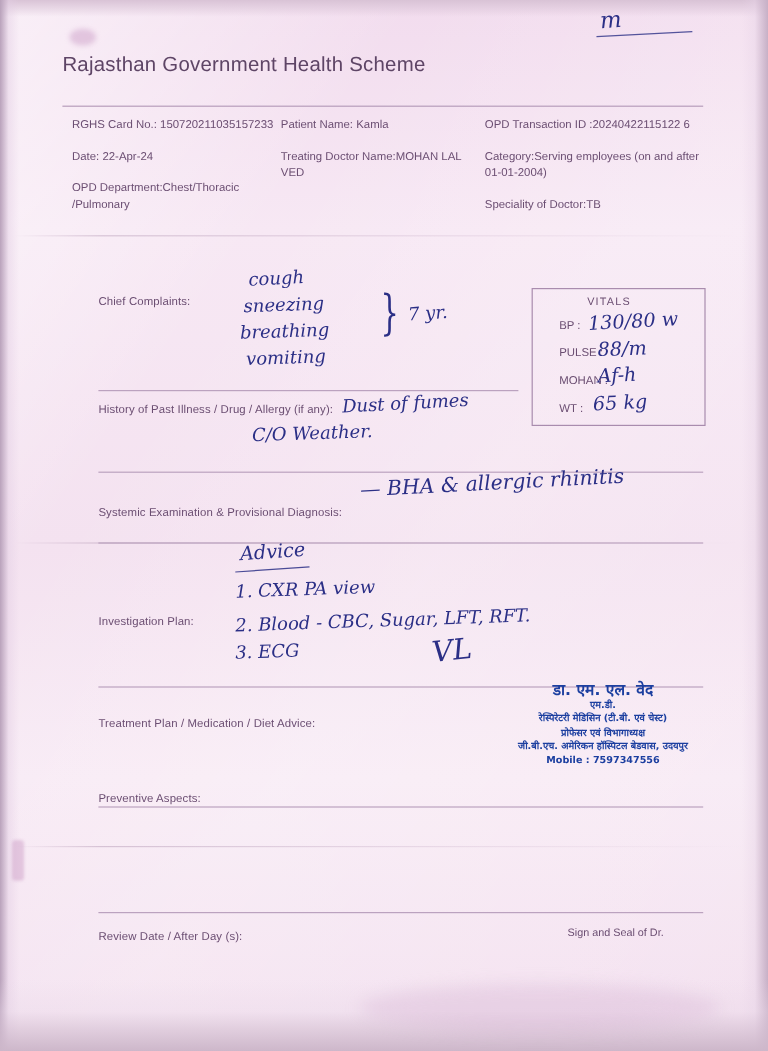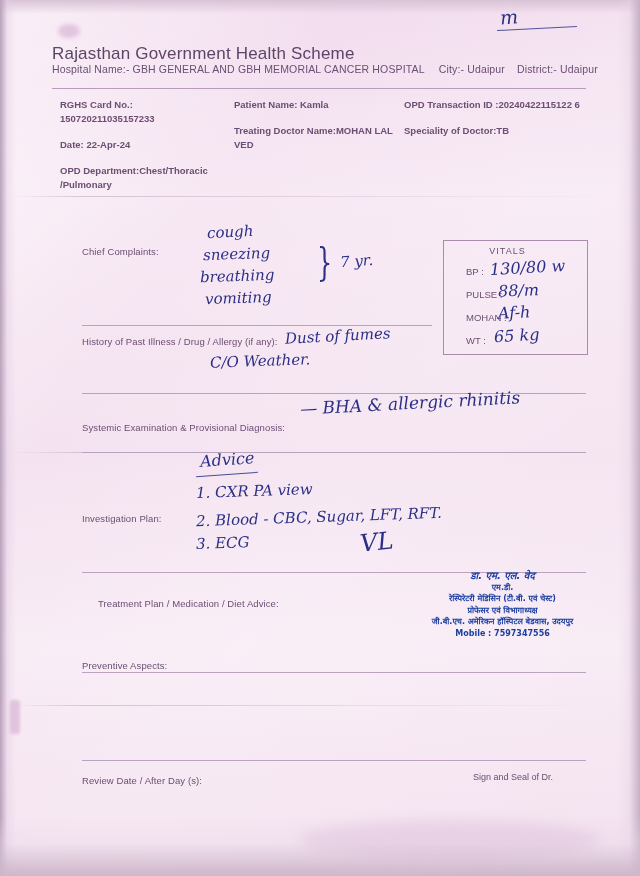--- a/index.html
+++ b/index.html
@@ -86,21 +86,21 @@
   .meta {
     position: absolute;
     left: 52px; top: 98px; width: 540px;
     font-size: 9.5px;
     line-height: 14px;
     color: #6b4e72;
   }
   .meta .col1 { position: absolute; left: 8px; top: 0; width: 170px; }
   .meta .col2 { position: absolute; left: 182px; top: 0; width: 170px; }
   .meta .col3 { position: absolute; left: 352px; top: 0; width: 190px; }
-  .meta p { margin: 0 0 12px 0; font-weight: bold; }
+  .meta p { margin: 0 0 12px 0; }
 
   .field-label {
     position: absolute;
     font-size: 9.5px;
     color: #6b4e72;
     letter-spacing: 0.1px;
   }
   .rule {
     position: absolute;
     border-top: 1px solid #bba2bf;
@@ -152,21 +152,21 @@
     position: absolute;
     left: 410px; top: 570px;
     width: 185px;
     text-align: center;
     color: #1c3fa0;
     font-size: 8.5px;
     line-height: 11.5px;
     font-family: "DejaVu Sans", sans-serif;
     font-weight: bold;
   }
-  .stamp .l1 { font-size: 10px; font-style: italic; }
+  .stamp .l1 { font-size: 13px; }
   .stamp .l2 { font-size: 8px; }
 
   .sign-seal {
     position: absolute;
     left: 473px; top: 772px;
     font-size: 9px;
     color: #6b4e72;
   }
 </style>
 </head>
@@ -186,55 +186,53 @@
   <div class="stain" style="left:10px;top:700px;width:10px;height:34px;border-radius:3px;background:rgba(205,160,200,0.5);filter:blur(1.5px);"></div>
   <div class="stain" style="left:300px;top:820px;width:300px;height:40px;background:rgba(214,180,212,0.35);filter:blur(6px);"></div>
 
   <div class="hand" style="left:500px;top:6px;font-size:19px;transform:rotate(-4deg);">m</div>
   <div style="position:absolute;left:497px;top:28px;width:80px;height:1px;background:#2b2f86;transform:rotate(-3deg);opacity:.8;"></div>
 
   <div class="form">
 
     <div class="scheme-title">Rajasthan Government Health Scheme</div>
 
-    <div class="hosp-line">
-      <span>Hospital Name:- GBH GENERAL AND GBH MEMORIAL CANCER HOSPITAL</span><span class="city">City:- Udaipur</span><span class="district">District:- Udaipur</span>
-    </div>
 
     <div class="hr-top"></div>
 
     <div class="meta">
       <div class="col1">
         <p>RGHS Card No.: 150720211035157233</p>
         <p>Date: 22-Apr-24</p>
         <p>OPD Department:Chest/Thoracic /Pulmonary</p>
       </div>
       <div class="col2">
         <p>Patient Name: Kamla</p>
         <p>Treating Doctor Name:MOHAN LAL VED</p>
       </div>
       <div class="col3">
         <p>OPD Transaction ID :20240422115122 6</p>
+        <p>Category:Serving employees (on and after 01-01-2004)</p>
         <p>Speciality of Doctor:TB</p>
       </div>
     </div>
 
     <div class="field-label" style="left:82px;top:246px;">Chief Complaints:</div>
     <div class="rule" style="left:82px;top:325px;width:350px;"></div>
 
     <div class="field-label" style="left:82px;top:336px;">History of Past Illness / Drug / Allergy (if any):</div>
     <div class="rule" style="left:82px;top:393px;width:504px;"></div>
 
     <div class="field-label" style="left:82px;top:422px;">Systemic Examination &amp; Provisional Diagnosis:</div>
     <div class="rule" style="left:82px;top:452px;width:504px;"></div>
 
     <div class="field-label" style="left:82px;top:513px;">Investigation Plan:</div>
     <div class="rule" style="left:82px;top:572px;width:504px;"></div>
 
-    <div class="field-label" style="left:82px;top:598px;margin-left:16px;">Treatment Plan / Medication / Diet Advice:</div>
+    <div class="field-label" style="left:82px;top:598px;">Treatment Plan / Medication / Diet Advice:</div>
     <div class="rule" style="left:82px;top:672px;width:504px;"></div>
 
     <div class="field-label" style="left:82px;top:660px;">Preventive Aspects:</div>
     <div class="rule" style="left:82px;top:760px;width:504px;"></div>
 
     <div class="field-label" style="left:82px;top:775px;">Review Date / After Day (s):</div>
     <div class="sign-seal">Sign and Seal of Dr.</div>
 
     <div class="vitals">
       <div class="vitals-title">VITALS</div>

